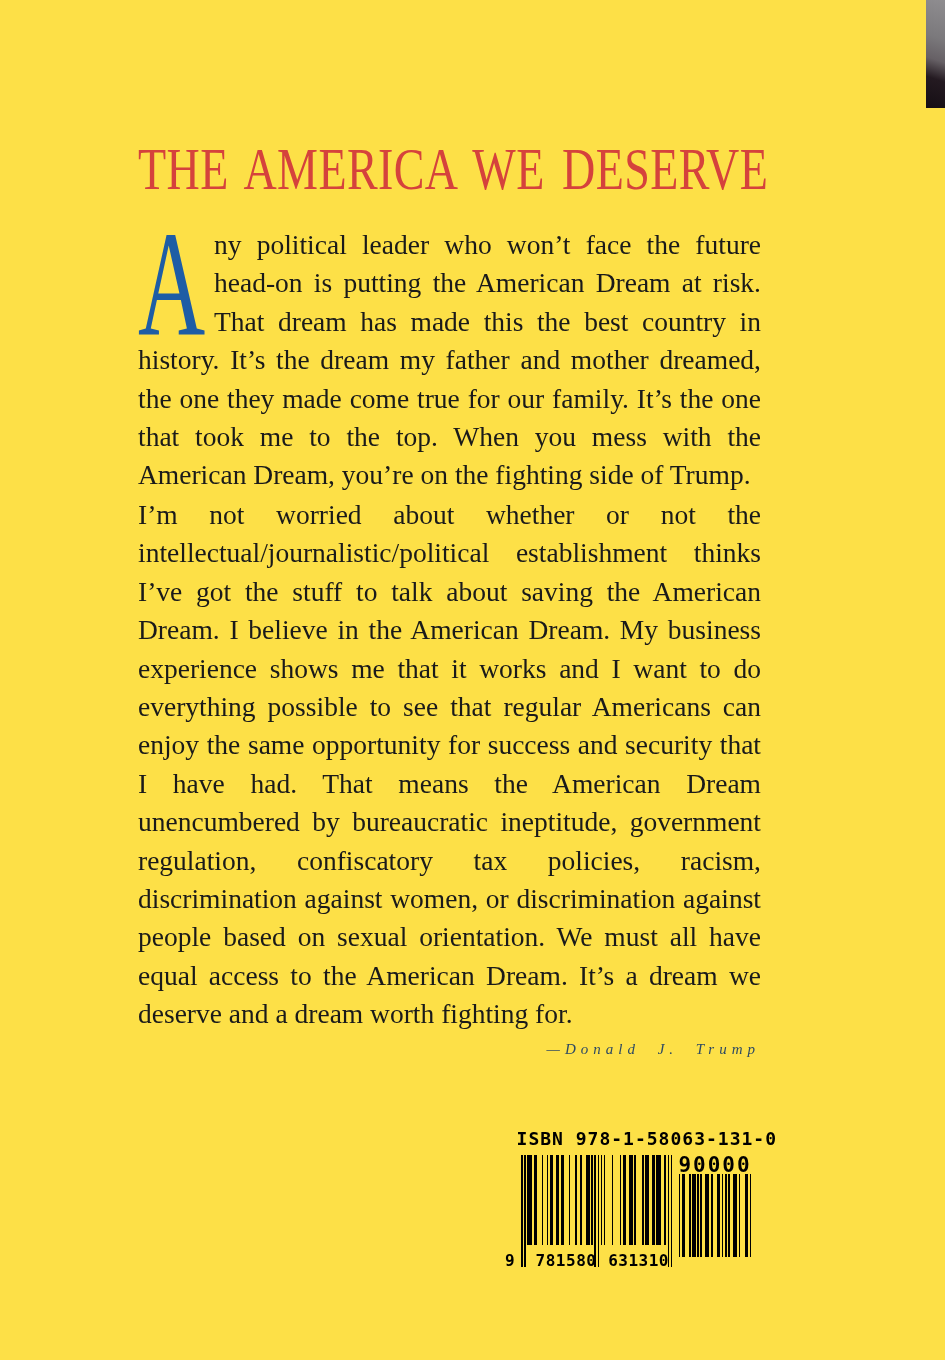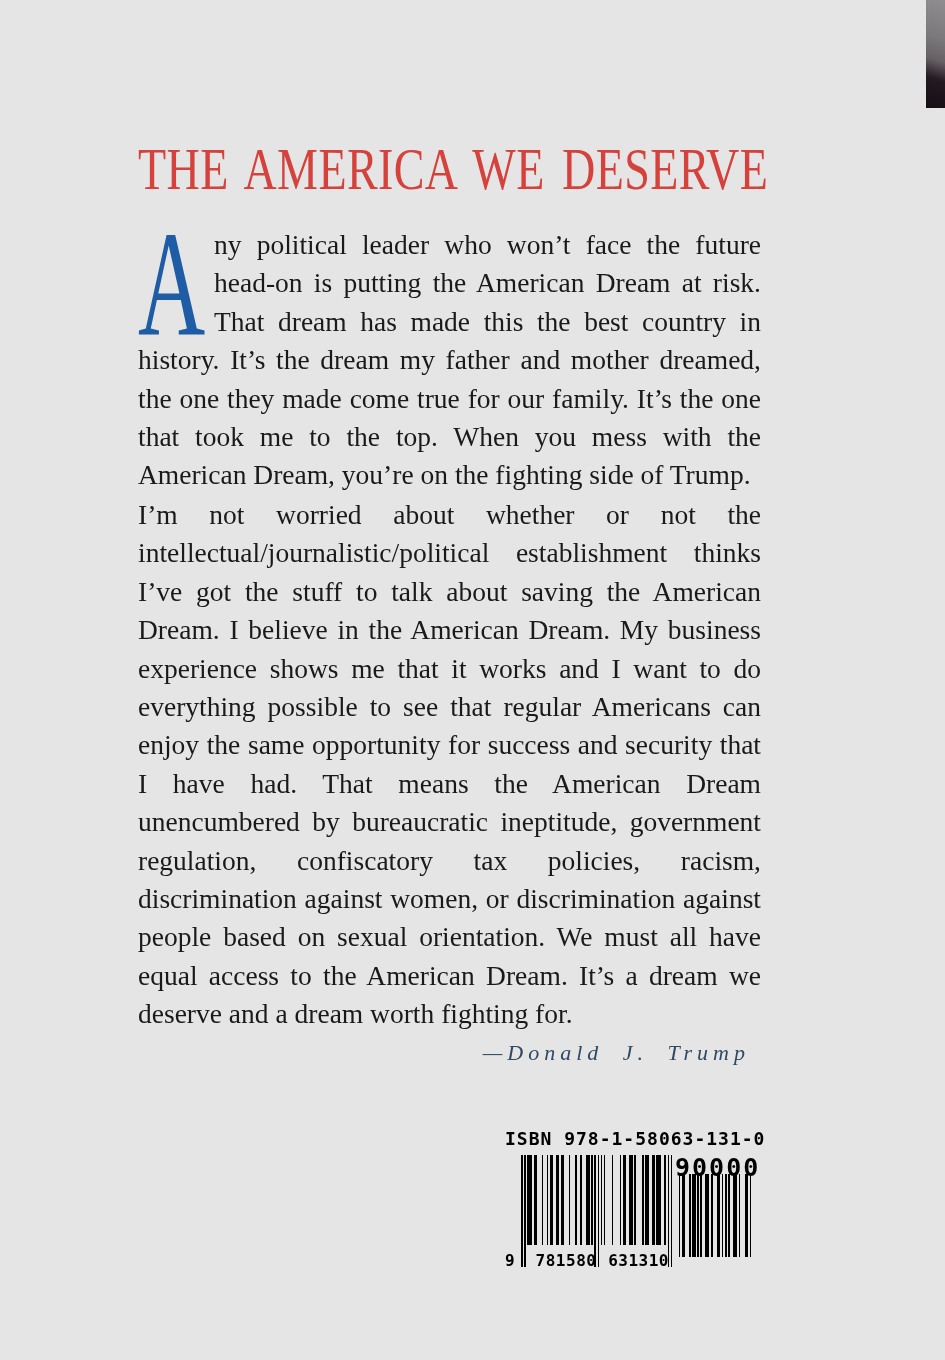--- a/index.html
+++ b/index.html
@@ -1,20 +1,20 @@
 <!DOCTYPE html>
 <html style="--title-red: #d5423c; --dropcap-blue: #1e5da5; --signature-blue: #2e4a63;"><head>
 <meta charset="utf-8">
 <style>
   html,body{margin:0;padding:0;}
   body{background:#ffffff;font-family:"Liberation Serif",serif;}
   .page{
     position:relative;
     width:945px;height:1360px;
-    background:#e5e5e5;
+    background:#fde047;
     overflow:hidden;
   }
   
   .corner-photo{
     position:absolute;right:0;top:0;width:19px;height:108px;
     background:linear-gradient(198deg,#8f8d90 0%,#7b797c 35%,#666065 55%,#241a21 72%,#150e14 100%);
   }
   
   .title{
     position:absolute;left:138px;top:140px;
@@ -46,36 +46,36 @@
   .dc-glyph{
     position:absolute;left:0;top:0;
     font-family:"Liberation Serif",serif;
     font-size:150px;line-height:100px;
     color:var(--dropcap-blue,#1e5da5);
     transform:scaleX(0.62);transform-origin:0 0;
     white-space:nowrap;
   }
   
   .signature{
-    position:absolute;top:1040px;right:195px;
+    position:absolute;top:1040px;right:185px;
     font-family:"Liberation Serif",serif;
     font-style:italic;
-    font-size:22px;line-height:1.2;
+    font-size:15px;line-height:1.2;
     letter-spacing:5px;word-spacing:9px;
     color:var(--signature-blue,#2e4a63);
     white-space:nowrap;
   }
   
   .barcode{
     position:absolute;left:505px;top:1128px;width:272px;height:170px;
     font-family:"DejaVu Sans Mono",monospace;
   }
   .isbn-label{
     position:absolute;left:0;top:0;width:100%;
-    text-align:left;
+    text-align:right;
     font-size:18px;font-weight:bold;letter-spacing:1px;
     color:#000;white-space:nowrap;
   }
   .bc-main{
     position:absolute;left:16px;top:27px;width:152px;height:112px;
     display:flex;align-items:flex-start;
   }
   .bc-main>div{flex:none;width:1.6px;height:90px;}
   .bc-main>.bar{background:#000;}
   .bc-main>.bar.guard{height:112px;}
@@ -89,21 +89,21 @@
     letter-spacing:0.5px;white-space:nowrap;
   }
   .bc-digits-right{
     position:absolute;left:78px;bottom:-3px;width:70px;
     text-align:right;font-size:16px;font-weight:bold;color:#000;
     letter-spacing:0.5px;white-space:nowrap;
   }
   .price-code{
     position:absolute;left:170px;top:25px;width:80px;
     text-align:center;
-    font-size:25px;font-weight:bold;letter-spacing:2px;
+    font-size:21px;font-weight:bold;letter-spacing:2px;
     color:#000;white-space:nowrap;
   }
   .bc-supp{
     position:absolute;left:172px;top:46px;width:76px;height:83px;
     display:flex;align-items:flex-start;
   }
   .bc-supp>div{flex:none;width:1.55px;height:83px;}
   .bc-supp>.bar{background:#000;}
 </style>
 </head>

